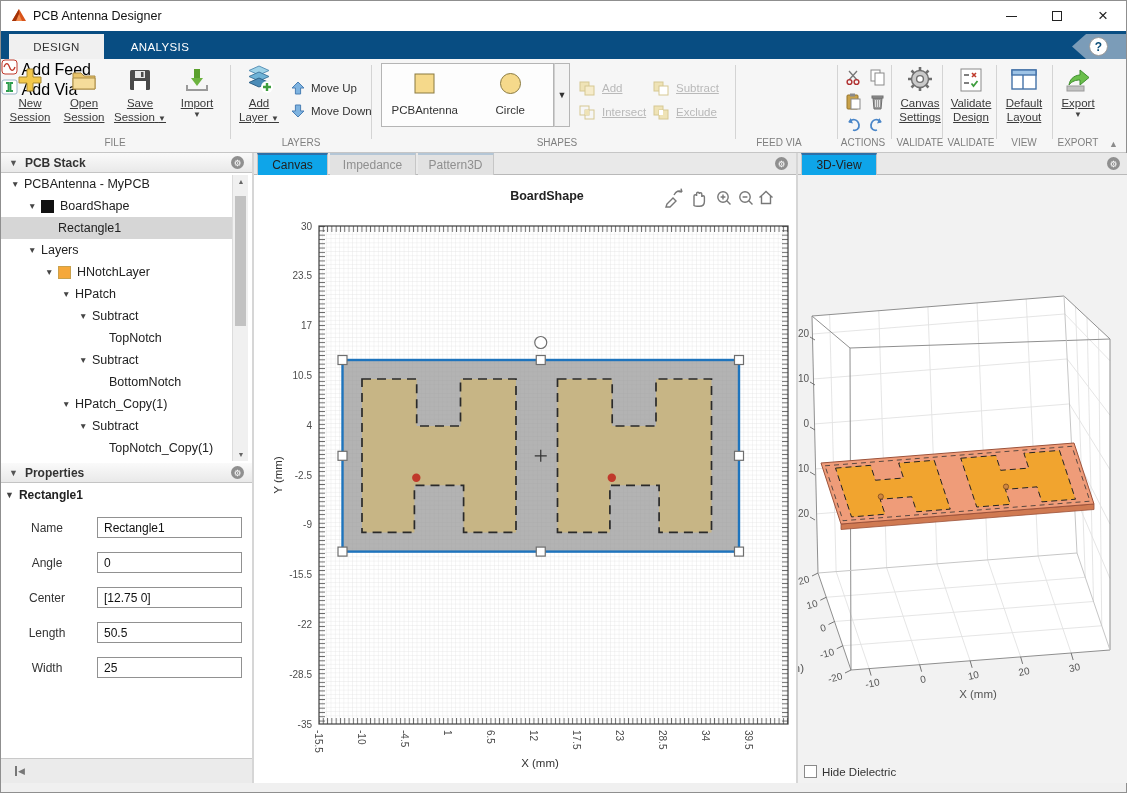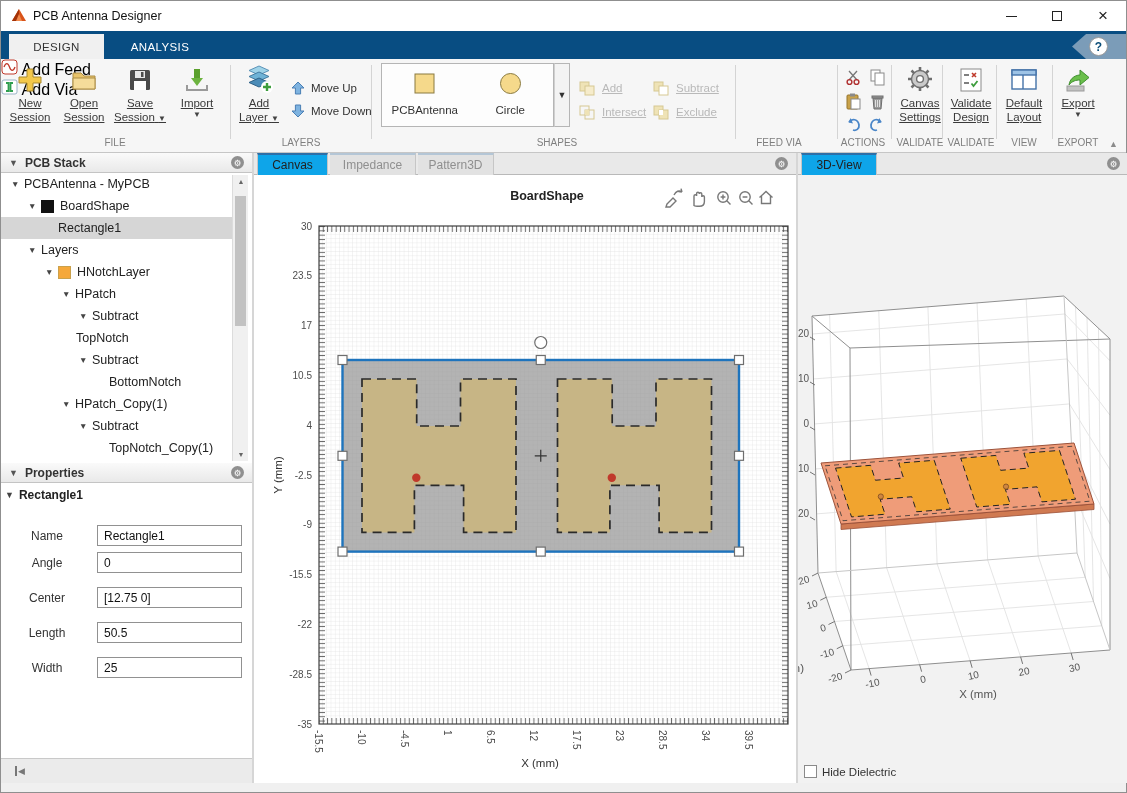--- a/index.html
+++ b/index.html
@@ -399,21 +399,21 @@
           <span>HNotchLayer</span>
         </div>
         <div class="trow" style="padding-left: 61px;">
           <span class="tcaret">▼</span>
           <span>HPatch</span>
         </div>
         <div class="trow" style="padding-left: 78px;">
           <span class="tcaret">▼</span>
           <span>Subtract</span>
         </div>
-        <div class="trow" style="padding-left: 62px;">
+        <div class="trow" style="padding-left: 95px;">
           <span class="tpad"></span>
           <span>TopNotch</span>
         </div>
         <div class="trow" style="padding-left: 78px;">
           <span class="tcaret">▼</span>
           <span>Subtract</span>
         </div>
         <div class="trow" style="padding-left: 95px;">
           <span class="tpad"></span>
           <span>BottomNotch</span>
@@ -440,21 +440,21 @@
     <div class="phead" id="props-head">
       <span class="tri">▼</span>
       <span class="ptitle">Properties</span>
       <span class="gearcirc">⚙</span>
     </div>
     <div id="obj-head">
       <span class="tri">▼</span>
       <span class="name">Rectangle1</span>
     </div>
     <div id="propform">
-        <div class="prow" style="top: 372px; text-decoration: underline;">
+        <div class="prow" style="top: 364px; text-decoration: underline;">
           <label>Name</label>
           <input value="Rectangle1" style="">
         </div>
         <div class="prow" style="top: 399px;">
           <label>Angle</label>
           <input value="0" style="">
         </div>
         <div class="prow" style="top: 434px;">
           <label>Center</label>
           <input value="[12.75 0]" style="">

